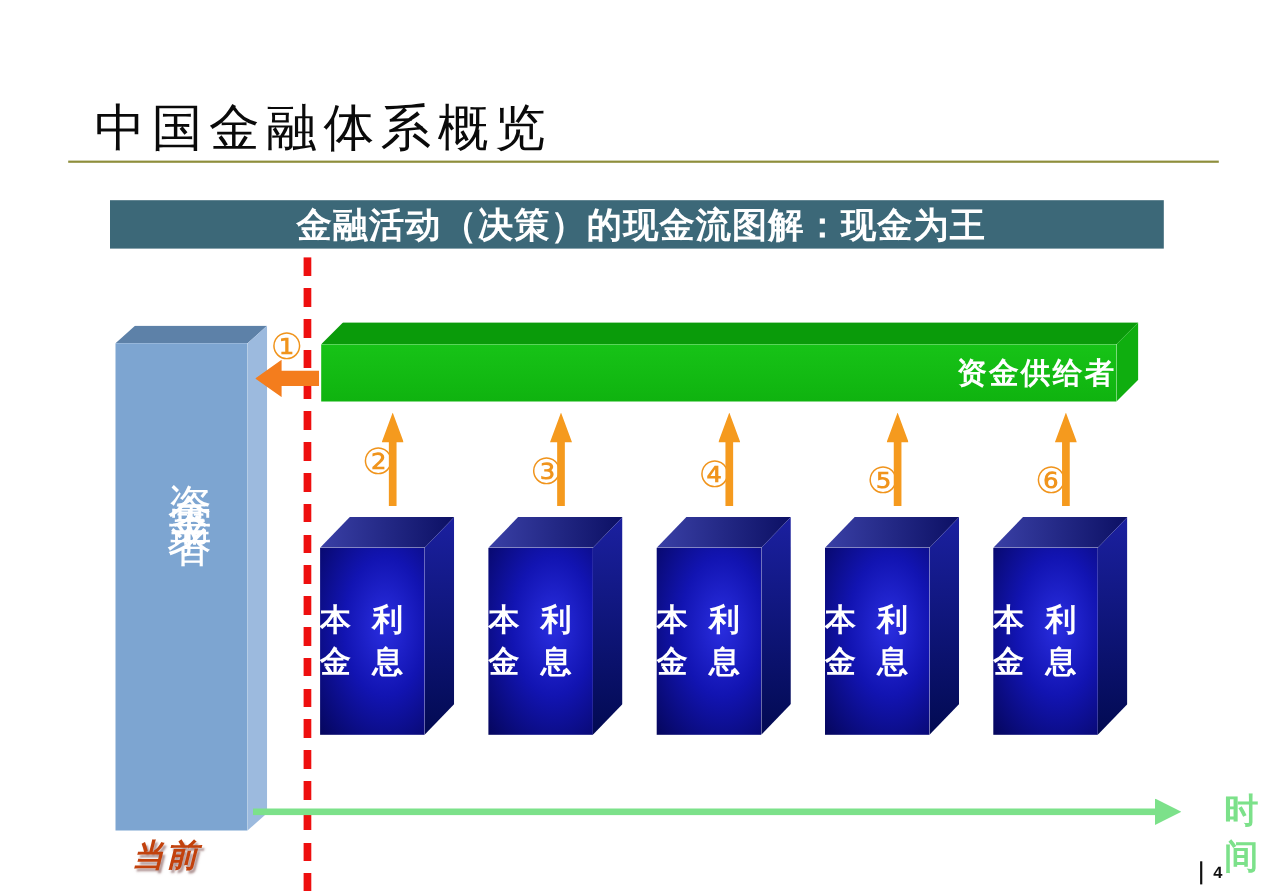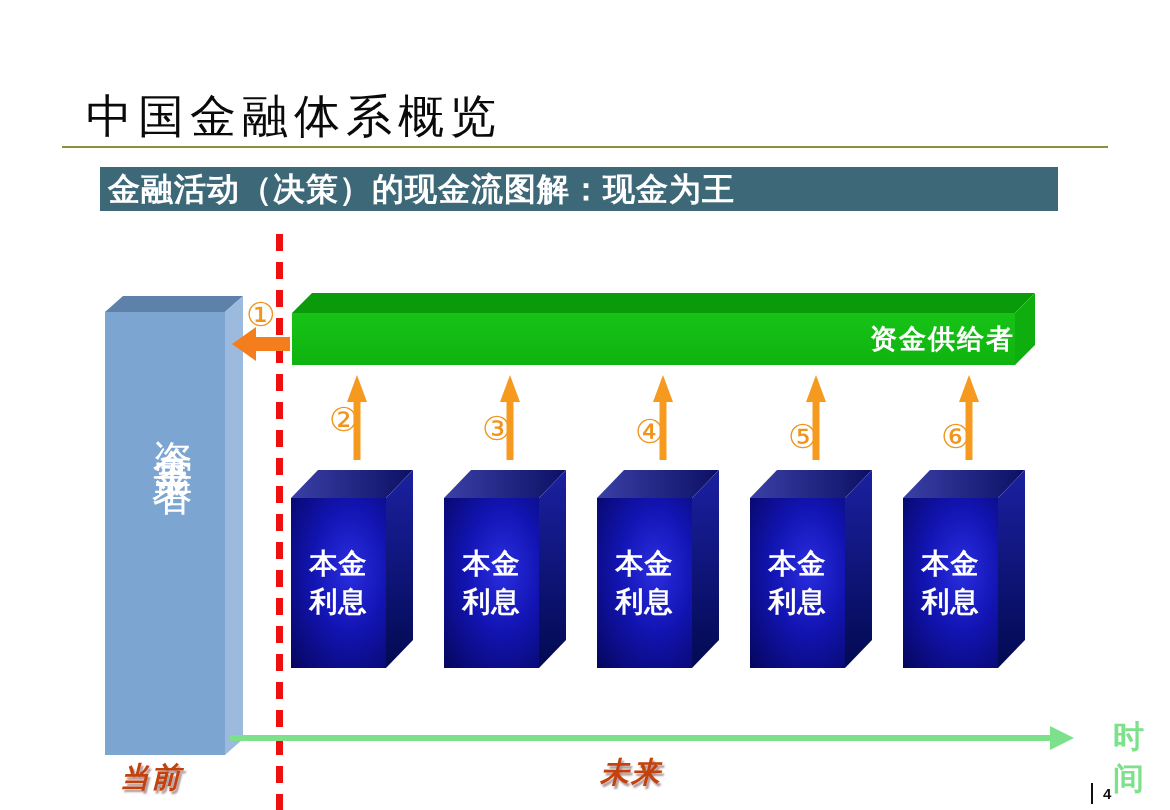--- a/index.html
+++ b/index.html
@@ -11,23 +11,23 @@
 
   
   .title {
     left:86px; top:38px; font-family:"Liberation Serif","DejaVu Serif",serif;
     font-size:46px; letter-spacing:6px; color:#0a0a0a; font-weight:400;margin-top:48px;
   }
   .title-rule { left:62px; top:146px; width:1046px; height:2px; background:#8e8e3c; }
 
   
   .banner {
-    left:100px; top:167px; width:958px; height:44px; background:#3c6878;
+    left:100px; top:182px; width:958px; height:44px; background:#3c6878;
     color:#ffffff; font-size:32px; font-weight:bold; line-height:44px;
-    padding-left:8px; box-sizing:border-box; letter-spacing:1px; white-space:nowrap;
+    padding-left:8px; box-sizing:border-box; letter-spacing:1px; white-space:nowrap;text-align:center;
   }
 
   
   .dash-line {
     left:276px; top:234px; width:7px; height:576px;
     background:repeating-linear-gradient(to bottom,#ee0f0f 0 17px,transparent 17px 28px);
   }
 
   
   .col-top  { left:105px; top:296px; width:138px; height:16px; background:#5d81a8;
@@ -77,21 +77,21 @@
     clip-path:polygon(0 28px,27px 0,122px 0,95px 28px);
   }
   .face-side {
     position:absolute; left:95px; top:95px; width:27px; height:198px;
     background:linear-gradient(to bottom,#1b20a0,#020a52);
     clip-path:polygon(0 28px,27px 0,27px 170px,0 198px);
   }
   .face-front {
     position:absolute; left:0; top:123px; width:95px; height:170px;
     background:radial-gradient(ellipse at 62% 42%,#2a2ee0 0%,#1214b2 45%,#05065c 100%);
-    display:flex; flex-direction:column; justify-content:center; align-items:center;
+    display:flex; flex-direction:row; justify-content:center; align-items:center;
     color:#ffffff; font-size:28px; font-weight:bold; line-height:1.35; letter-spacing:1px;
   }
 
   
   .time-line { left:230px; top:735px; width:822px; height:6px; background:#7ce18a; }
   .time-head { left:1050px; top:726px; width:24px; height:24px; background:#7ce18a;
                clip-path:polygon(0 0,24px 12px,0 24px); }
   .time-label { left:1080px; top:716px; font-size:31px; font-weight:bold; color:#7ce18a; letter-spacing:2px;margin-left:33px; }
 
   .red-label { font-size:29px; font-weight:bold; color:#c2410c;
@@ -179,18 +179,17 @@
     <div class="face-front">
       <span>本金</span>
       <span>利息</span>
     </div>
   </div>
 
   <div class="abs time-line"></div>
   <div class="abs time-head"></div>
   <div class="abs time-label">时间</div>
   <div class="abs red-label now-label">当前</div>
-  <div class="abs red-label future-label">未来</div>
 
   <div class="abs page-bar"></div>
   <div class="abs page-num">4</div>
 
 </div>
 
 </body></html>

